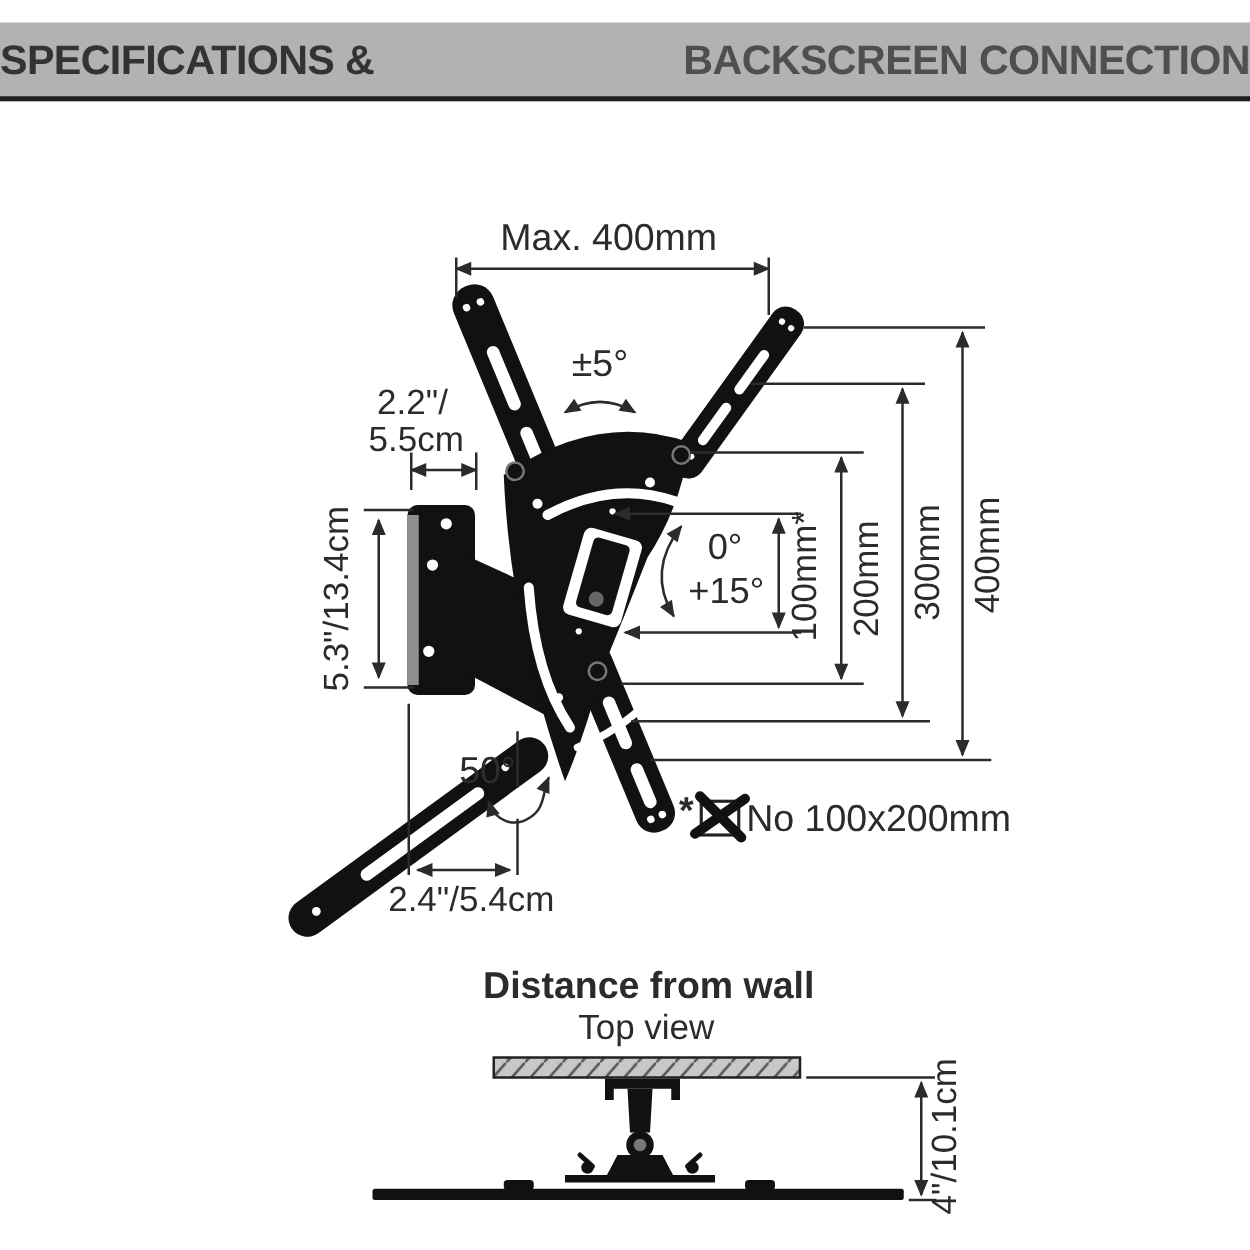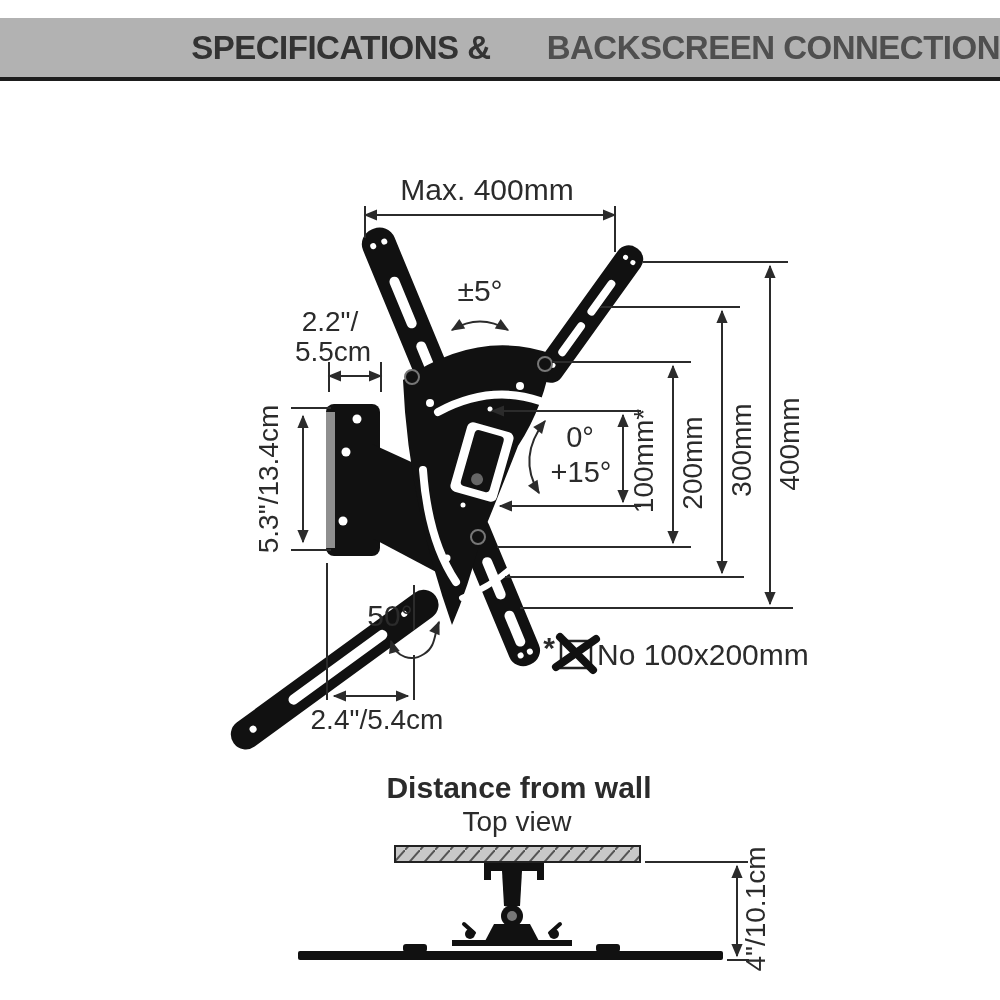--- a/index.html
+++ b/index.html
@@ -1,19 +1,19 @@
 <!DOCTYPE html>
 <html><head>
 <meta charset="utf-8">
 <style>
   html,body{margin:0;padding:0;background:#fff;}
   .page{position:relative;width:1000px;height:1000px;background:#fff;overflow:hidden;
         font-family:"Liberation Sans",sans-serif;}
   .header{position:absolute;top:18px;left:0;width:1000px;height:59px;background:#b2b2b2;
-          border-bottom:4px solid #1d1d1d;display:flex;align-items:center;justify-content:flex-end;
+          border-bottom:4px solid #1d1d1d;display:flex;align-items:center;justify-content:space-between;
           gap:12px;font-weight:bold;font-size:33px;letter-spacing:-0.5px;white-space:nowrap;}
   .header .t1{color:#333333;}
   .header .t2{color:#4f4f4f;margin-left:44px;}
   svg text{font-family:"Liberation Sans",sans-serif;fill:#2b2b2b;}
   .dim{font-size:28px;}
   .dim-lg{font-size:30px;}
   .dim-md{font-size:29px;}
   .b{font-weight:bold;}
   .dl{stroke:#2b2b2b;stroke-width:2;fill:none;}
   .blk{fill:#111111;}

